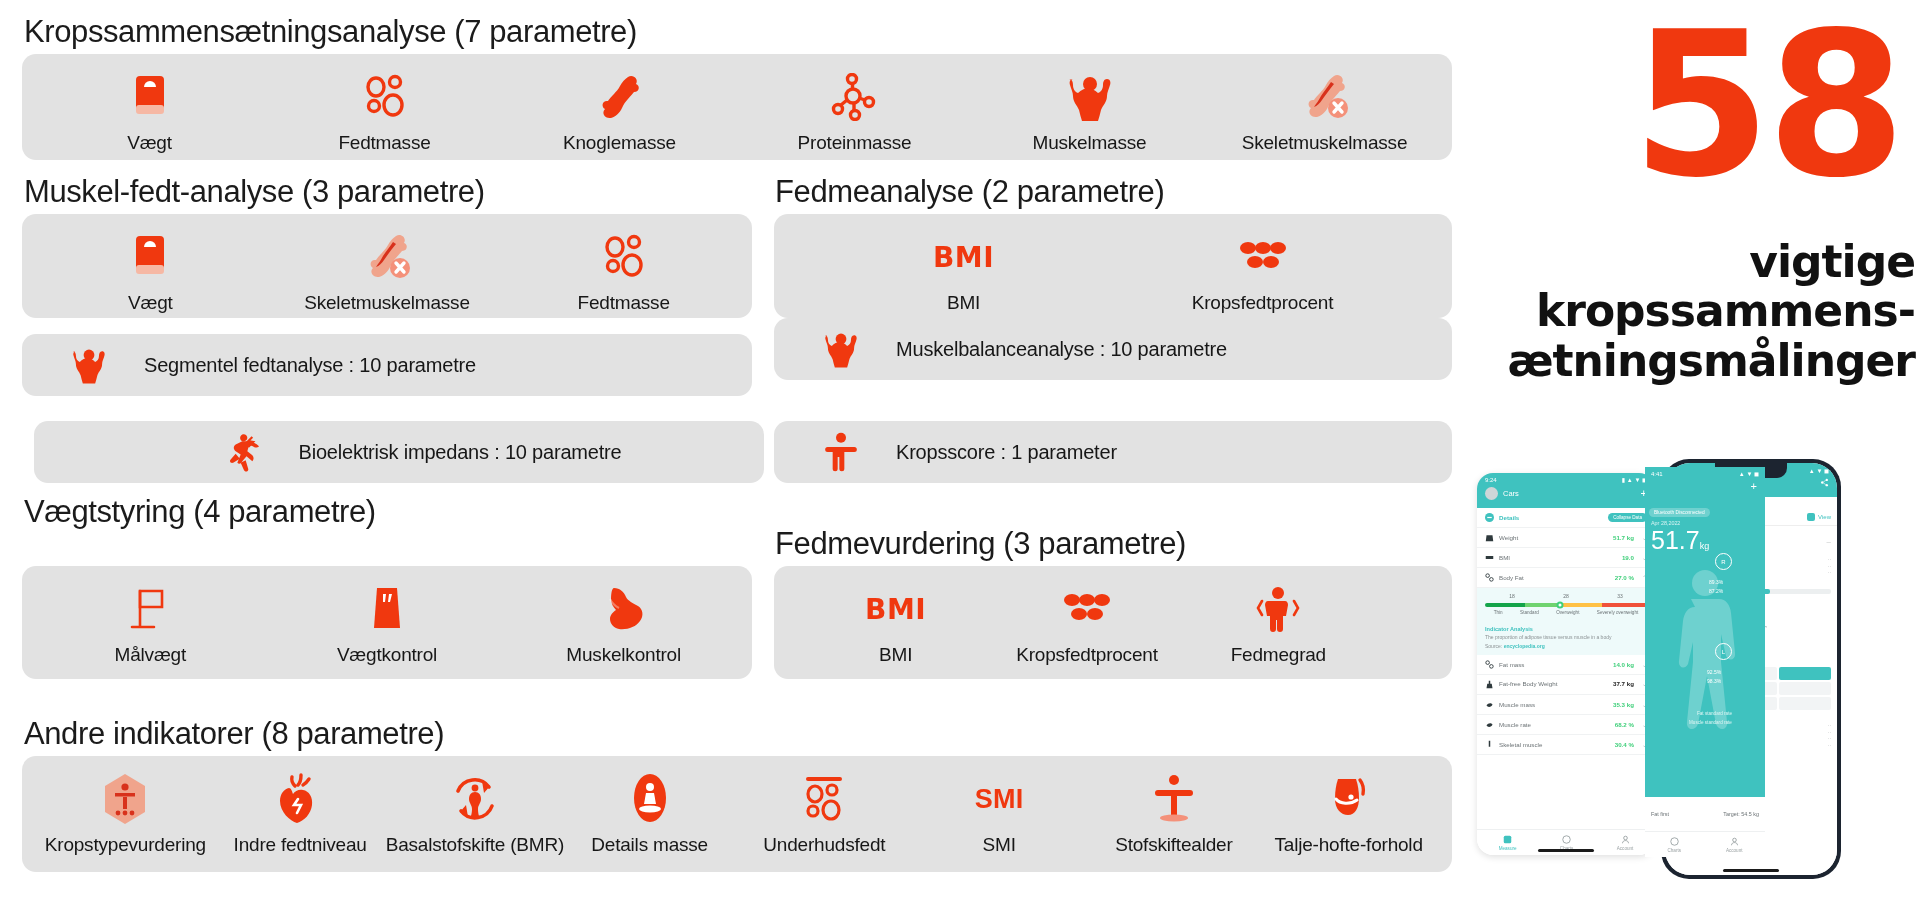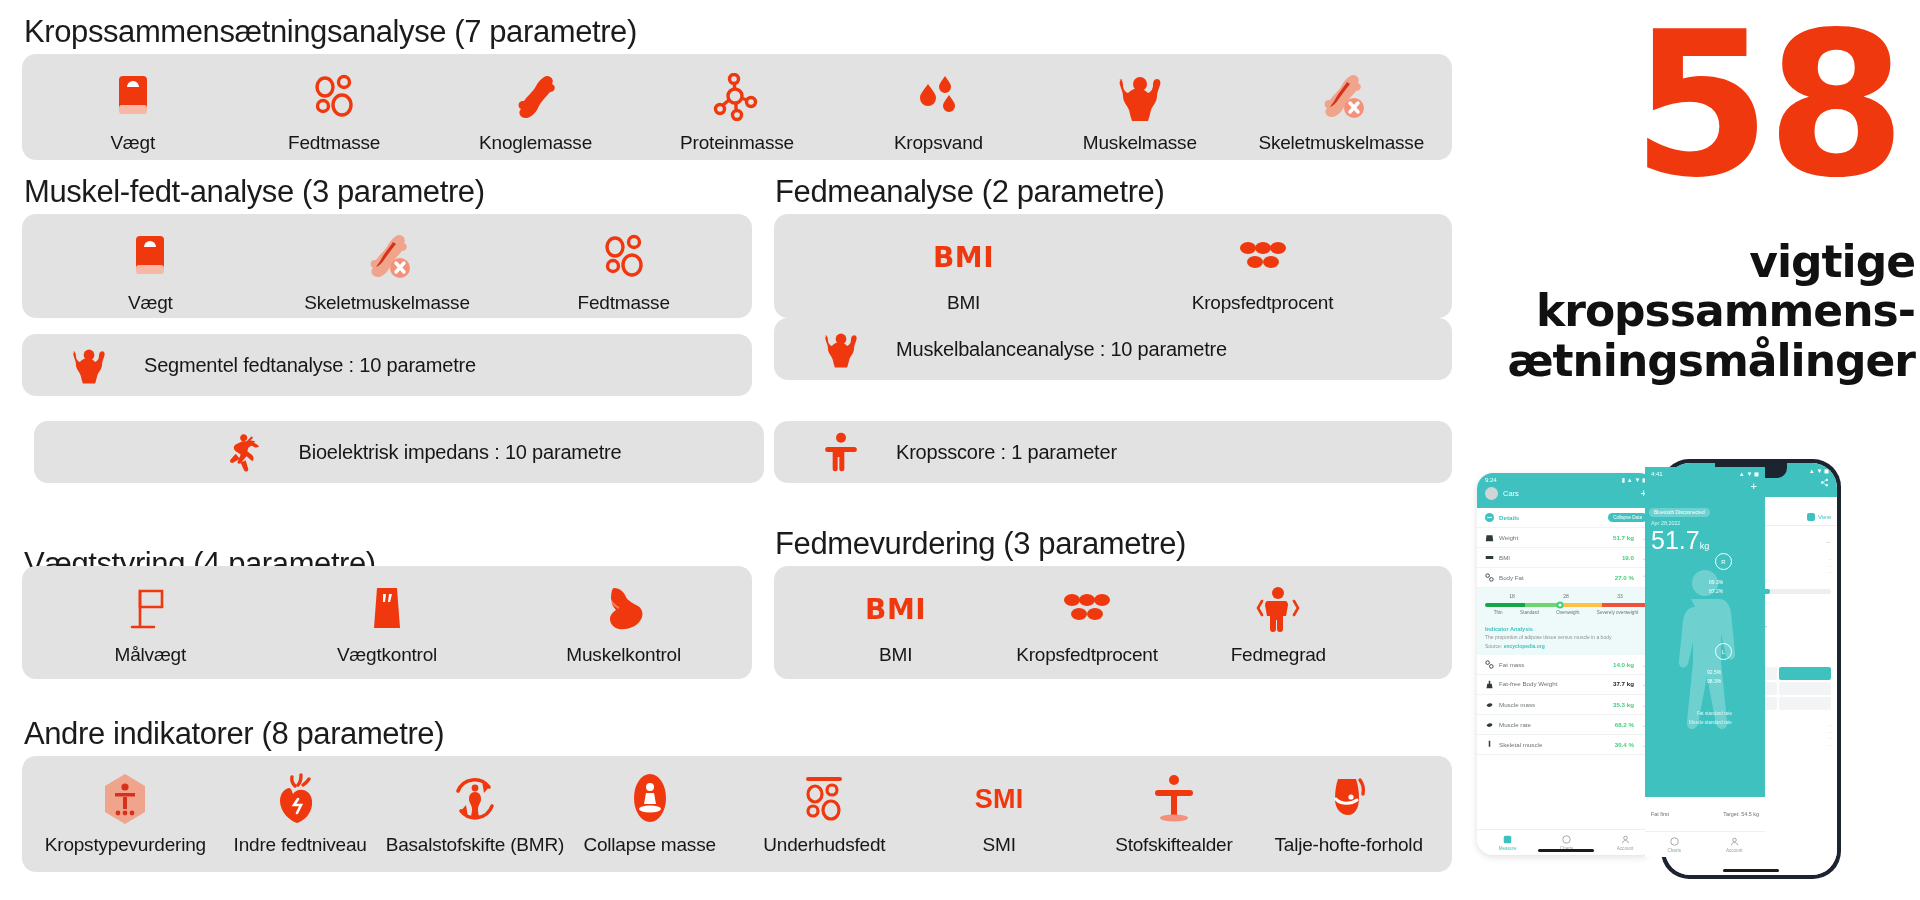--- a/index.html
+++ b/index.html
@@ -327,30 +327,20 @@
                 <circle cx="21" cy="6" r="4.5" fill="none" stroke="#f0380f" stroke-width="3.4"></circle>
                 <circle cx="38" cy="29" r="4.5" fill="none" stroke="#f0380f" stroke-width="3.4"></circle>
                 <circle cx="7" cy="36" r="4.5" fill="none" stroke="#f0380f" stroke-width="3.4"></circle>
                 <circle cx="24" cy="42" r="4.5" fill="none" stroke="#f0380f" stroke-width="3.4"></circle>
                 <path d="M21.5 11v5M28 25l6 2M16 27l-6 5M23 30v7" stroke="#f0380f" stroke-width="3.4" fill="none"></path>
               </svg>
           </div>
           <div class="icon-label">Proteinmasse</div>
         </div>
 
-        <div class="icon-cell">
-          <div class="icon-art">
-            <svg width="48" height="46" viewBox="0 0 48 46">
-                <path d="M14 10c5 7 8 10 8 14a8 8 0 1 1-16 0c0-4 3-7 8-14z" fill="#f0380f"></path>
-                <path d="M31 2c4 6 6 8 6 11a6 6 0 1 1-12 0c0-3 2-5 6-11z" fill="#f0380f"></path>
-                <path d="M35 21c4 6 6 8 6 11a6 6 0 1 1-12 0c0-3 2-5 6-11z" fill="#f0380f"></path>
-              </svg>
-          </div>
-          <div class="icon-label">Kropsvand</div>
-        </div>
 
         <div class="icon-cell">
           <div class="icon-art">
             <svg width="52" height="48" viewBox="0 0 52 48">
                 <circle cx="26" cy="11" r="7" fill="#f0380f"></circle>
                 <path d="M9 6c-3 0-4 3-3 6 1 4 3 7 3 11 0 6 4 9 6 14 1 4 2 8 3 11h16c1-3 2-7 3-11 2-5 6-8 6-14 0-4 2-7 3-11 1-3 0-6-3-6s-4 3-4 6c0 4-2 7-5 8-3-3-7-5-10-5s-7 2-10 5c-3-1-5-4-5-8 0-3-1-6-4-6z" fill="#f0380f"></path>
               </svg>
           </div>
           <div class="icon-label">Muskelmasse</div>
         </div>
@@ -468,21 +458,21 @@
     <div class="bar-row" style="position:absolute;left:752px;top:415px;width:678px;">
       <div class="bar-icon">
         <svg width="36" height="40" viewBox="0 0 40 48">
             <circle cx="20" cy="7" r="6" fill="#f0380f"></circle>
             <path d="M4 18h32a3 3 0 0 1 0 6H24v20a3 3 0 0 1-6 0V30h-2v14a3 3 0 0 1-6 0V24H4a3 3 0 0 1 0-6z" fill="#f0380f"></path>
           </svg>
       </div>
       <div class="bar-label">Kropsscore : 1 parameter</div>
     </div>
 
-    <div class="sec-title" style="position:absolute;left:2px;top:540px;">Vægtstyring (4 parametre)</div>
+    <div class="sec-title" style="position:absolute;left:2px;top:488px;">Vægtstyring (4 parametre)</div>
     <div class="sec-title" style="position:absolute;left:753px;top:520px;">Fedmevurdering (3 parametre)</div>
 
     <div class="panel" style="position:absolute;left:0;top:560px;width:730px;height:113px;">
       <div class="icon-row" style="height:113px;">
         <div class="icon-cell">
           <div class="icon-art">
             <svg width="44" height="48" viewBox="0 0 44 48">
                 <path d="M12 6h22v16H12z" fill="none" stroke="#f0380f" stroke-width="2.6"></path>
                 <path d="M12 6v36M4 42h22" stroke="#f0380f" stroke-width="2.6" stroke-linecap="round" fill="none"></path>
               </svg>
@@ -587,21 +577,21 @@
 
         <div class="icon-cell">
           <div class="icon-art">
             <svg width="42" height="54" viewBox="0 0 42 54">
                 <ellipse cx="21" cy="26" rx="16" ry="24" fill="#f0380f"></ellipse>
                 <circle cx="21" cy="15" r="4" fill="#fff"></circle>
                 <path d="M17 21h8l2 11h-12z" fill="#fff"></path>
                 <ellipse cx="21" cy="37" rx="11" ry="3.4" fill="#fff"></ellipse>
               </svg>
           </div>
-          <div class="icon-label">Collapse masse</div>
+          <div class="icon-label">Details masse</div>
         </div>
 
         <div class="icon-cell">
           <div class="icon-art">
             <svg width="48" height="52" viewBox="0 0 48 52">
                 <path d="M8 6h32" stroke="#f0380f" stroke-width="4" stroke-linecap="round"></path>
                 <ellipse cx="15" cy="21" rx="7" ry="8" fill="none" stroke="#f0380f" stroke-width="3.2"></ellipse>
                 <circle cx="32" cy="17" r="5" fill="none" stroke="#f0380f" stroke-width="3.2"></circle>
                 <circle cx="13" cy="38" r="5" fill="none" stroke="#f0380f" stroke-width="3.2"></circle>
                 <ellipse cx="31" cy="37" rx="8" ry="9" fill="none" stroke="#f0380f" stroke-width="3.2"></ellipse>

